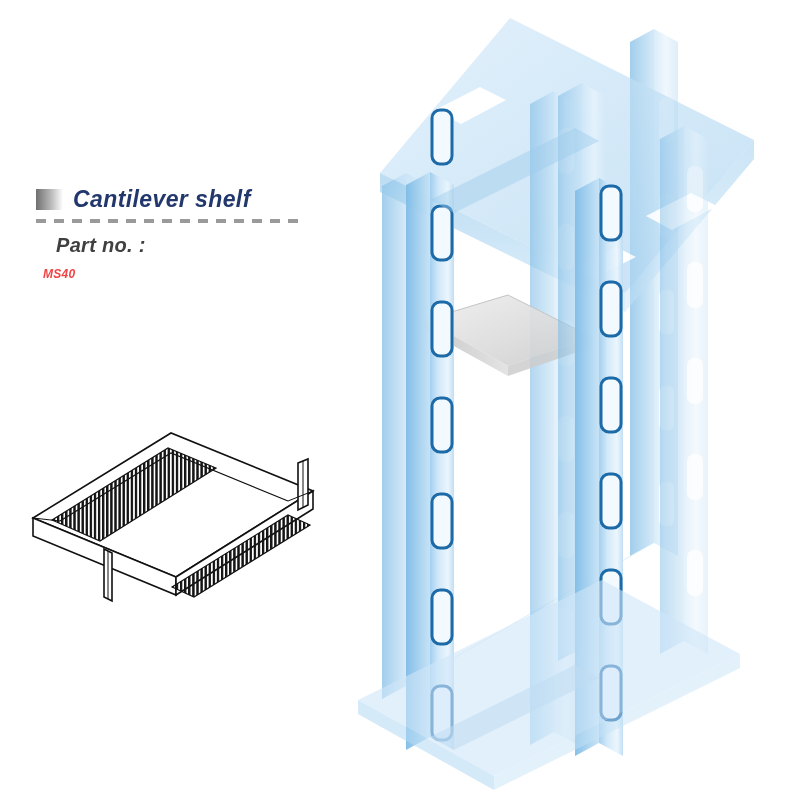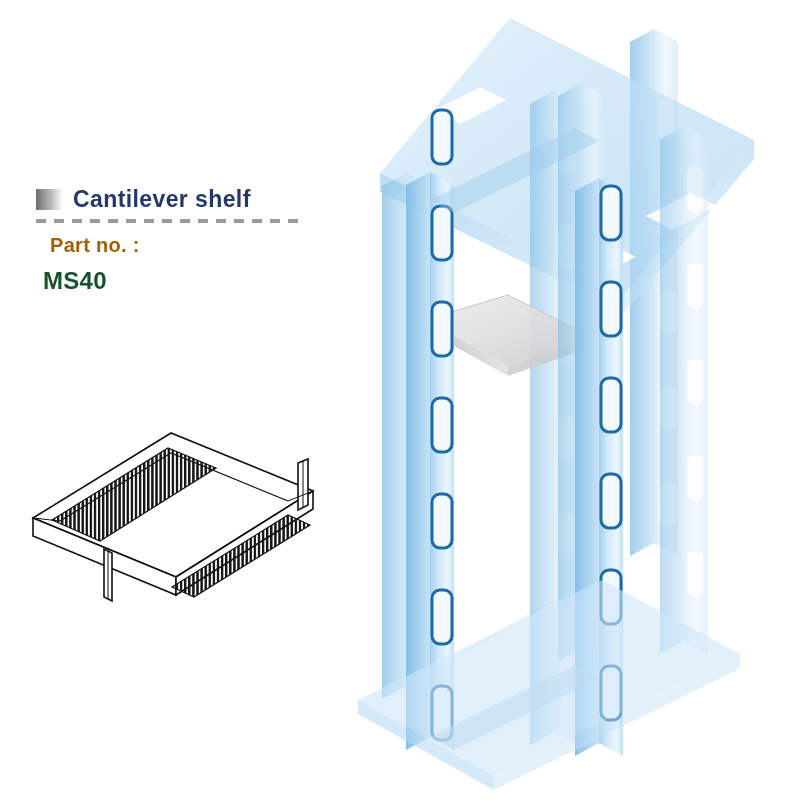--- a/index.html
+++ b/index.html
@@ -10,20 +10,21 @@
   }
   body {
     font-family: "Liberation Sans", sans-serif;
   }
   #page {
     position: relative;
     width: 800px;
     height: 800px;
     background: #ffffff;
     overflow: hidden;
+    font-style: italic;
   }
 
   
   .caption-block {
     position: absolute;
     left: 36px;
     top: 186px;
     width: 330px;
   }
   .title-row {
@@ -48,38 +49,38 @@
   .dash-rule {
     margin-top: 7px;
     width: 268px;
     height: 4px;
     background-image: repeating-linear-gradient(to right,
         #9a9a9a 0px, #9a9a9a 10px,
         rgba(255,255,255,0) 10px, rgba(255,255,255,0) 18px);
   }
   .partno-label {
     margin-top: 11px;
-    margin-left: 14px;
+    margin-left: 20px;
     font-size: 20px;
     font-weight: bold;
-    color: #a16207;
+    color: #404040;
     letter-spacing: 0.3px;
     white-space: nowrap;
   }
   .part-row {
     margin-top: 10px;
     margin-left: 7px;
     display: flex;
     align-items: baseline;
     white-space: nowrap;
   }
   .part-code {
-    font-size: 24px;
+    font-size: 12px;
     font-weight: bold;
-    color: #14532d;
+    color: #ef4444;
     letter-spacing: 0.3px;
   }
   .part-depth {
     margin-left: 20px;
     font-size: 18px;
     font-weight: bold;
     color: #2f2f2f;
     letter-spacing: 0.3px;
   }
 

